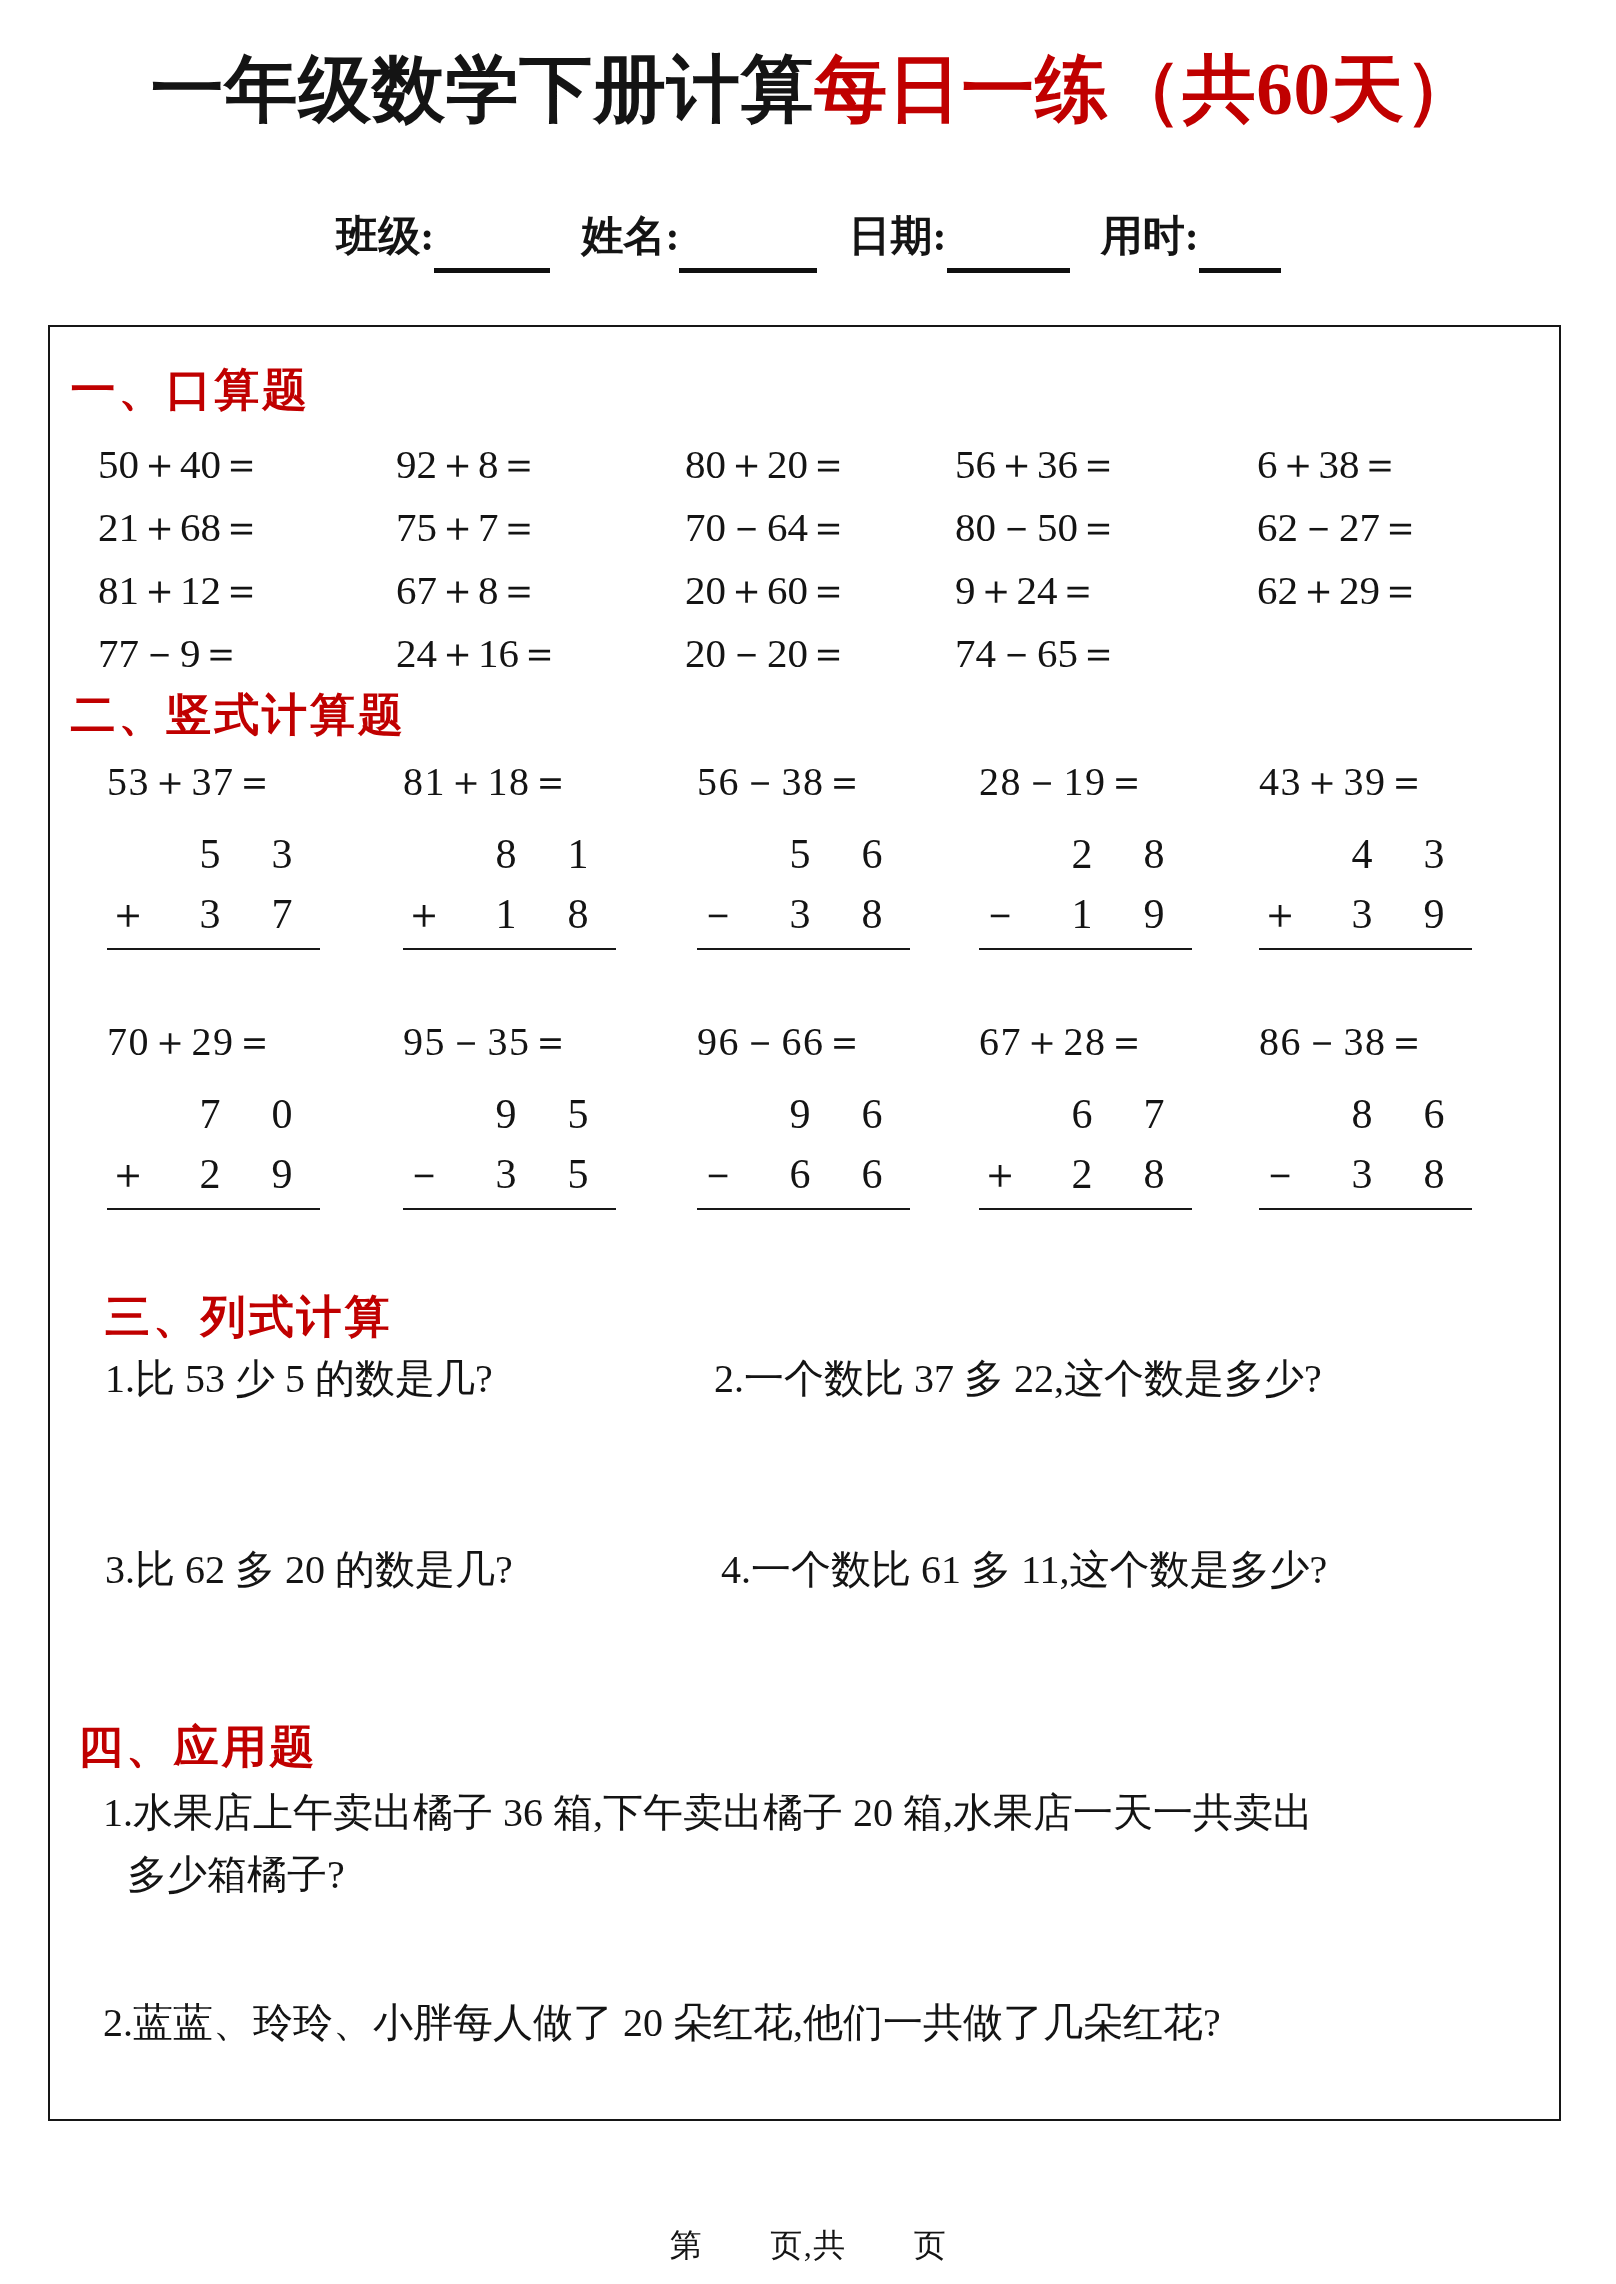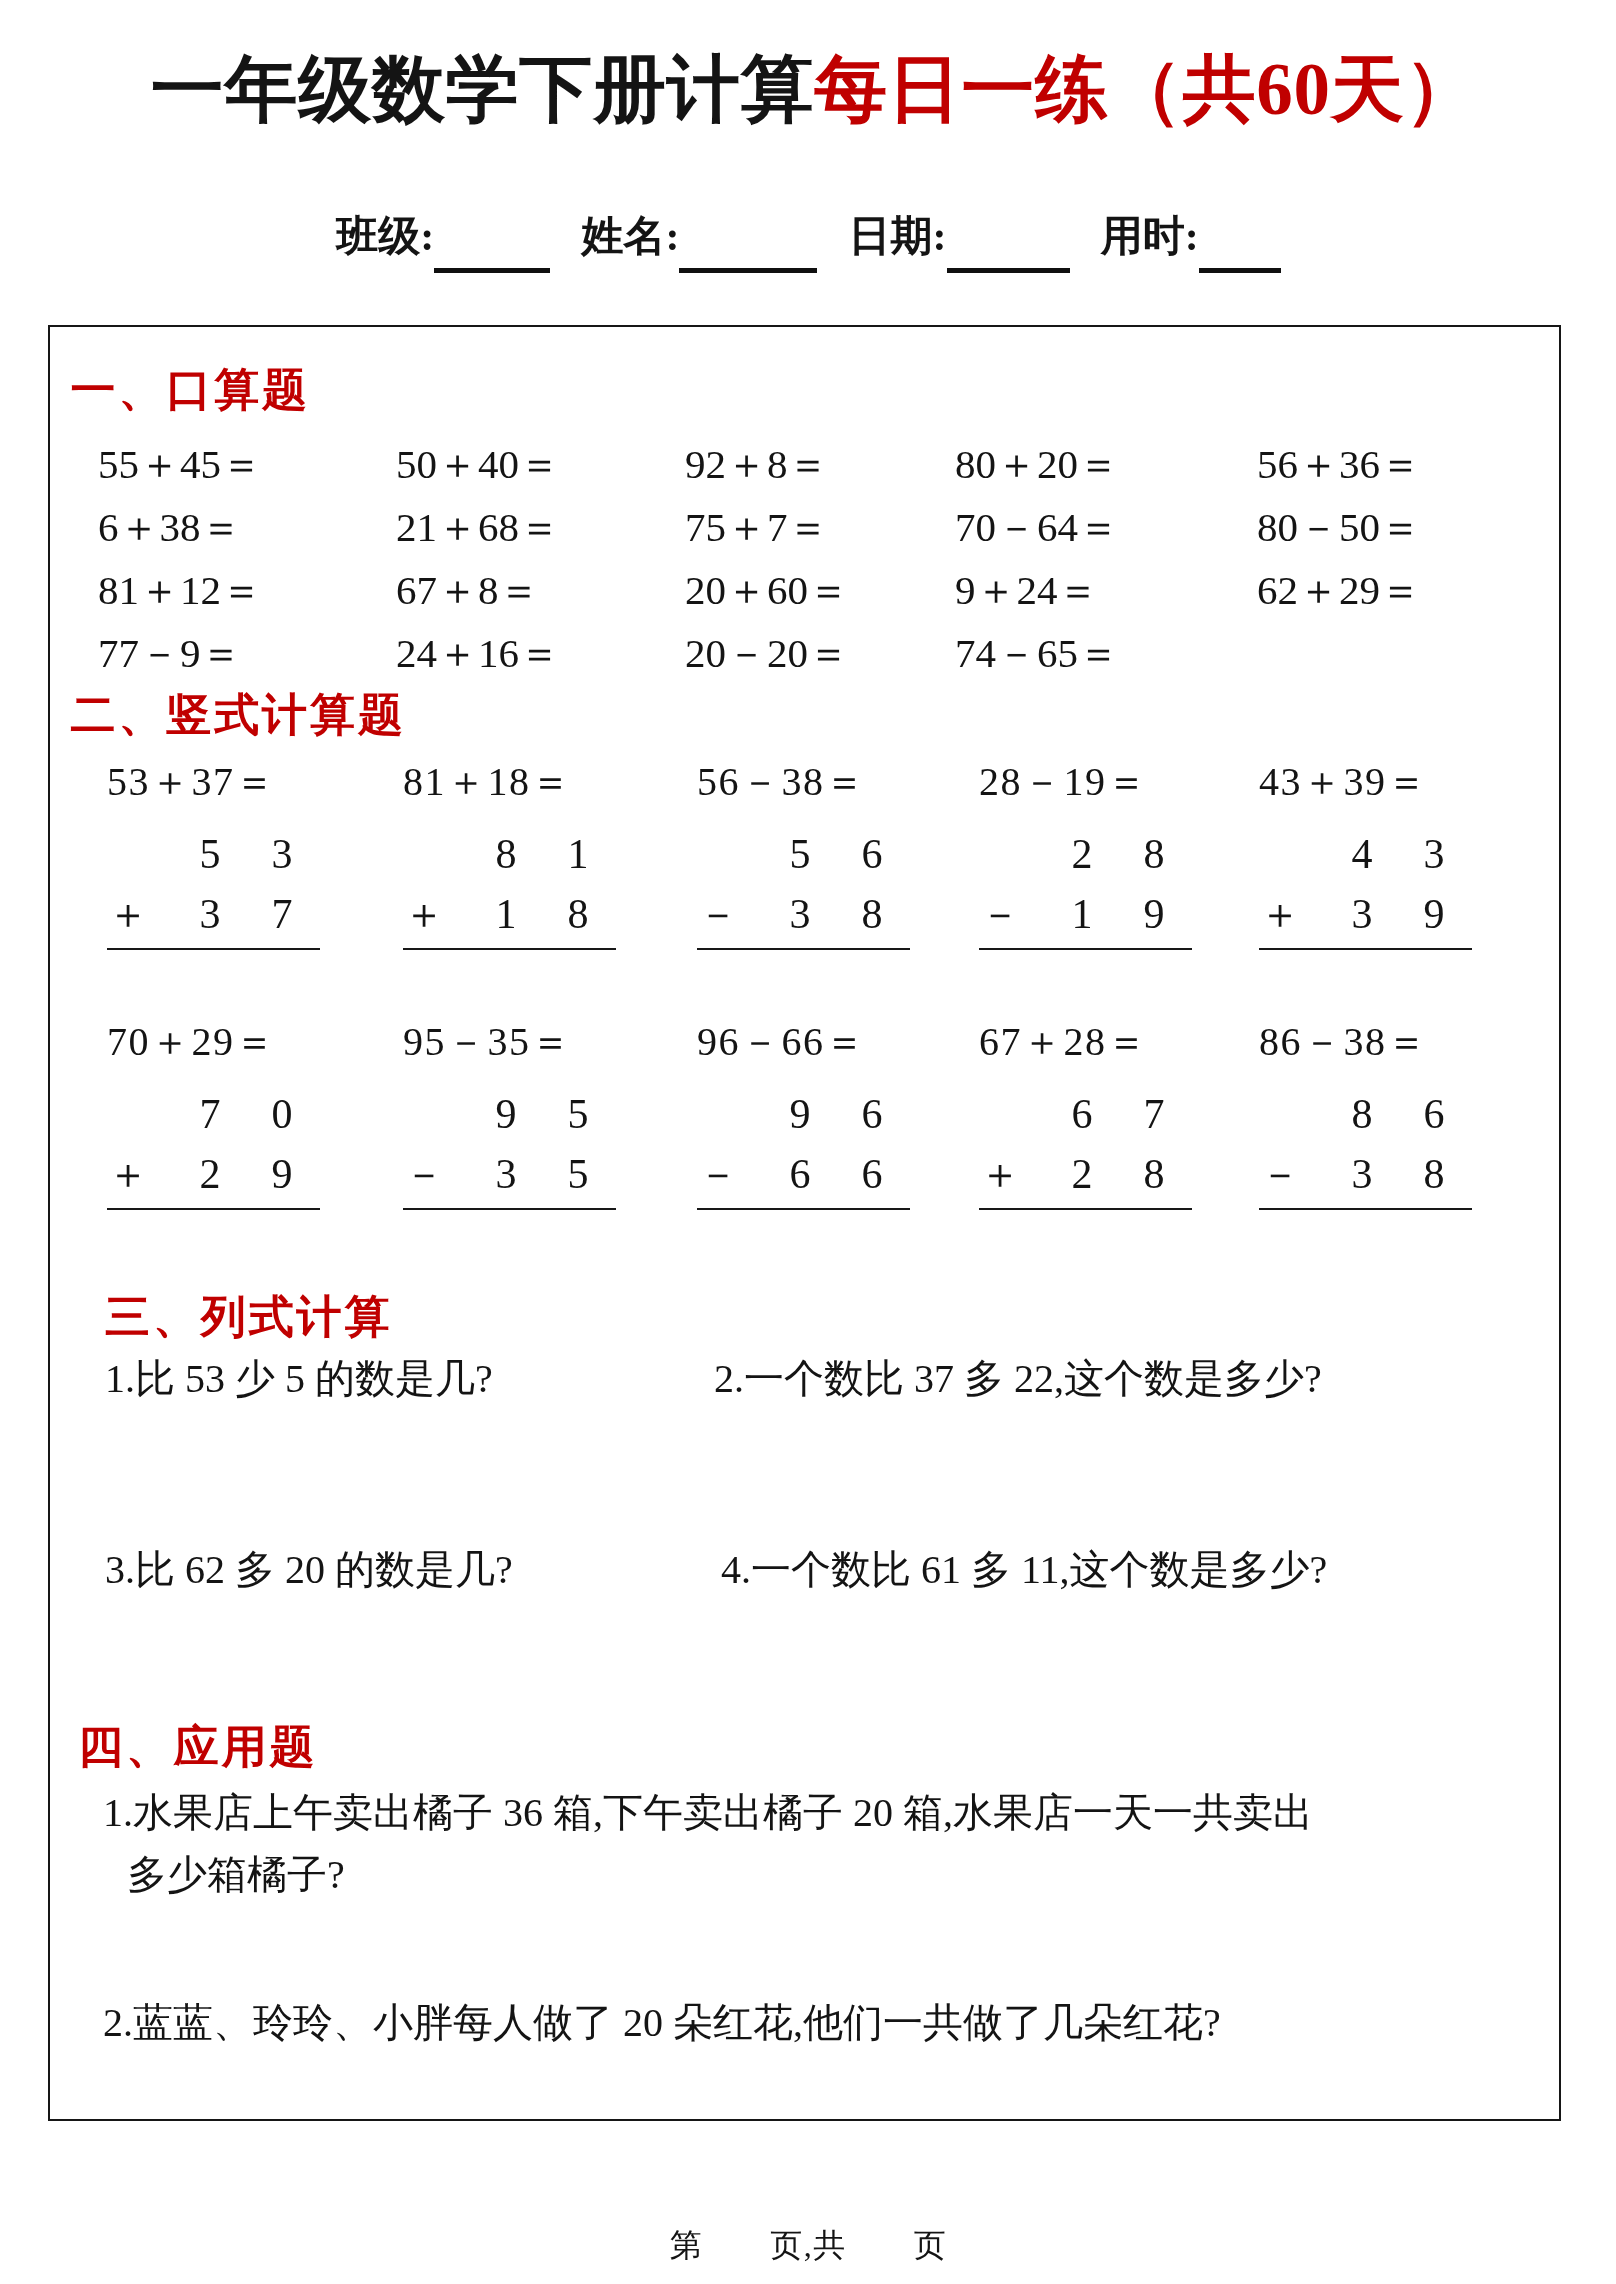--- a/index.html
+++ b/index.html
@@ -101,30 +101,30 @@
   <span class="info-field"><span>姓名:</span><span class="blank w2"></span></span>
   <span class="info-field"><span>日期:</span><span class="blank w3"></span></span>
   <span class="info-field"><span>用时:</span><span class="blank w4"></span></span>
 </div>
 
 <div class="main-box">
 
   <div class="sec-heading h1">一、口算题</div>
 
   <div class="oral-grid">
-    <span>55＋45＝</span>
     <span>50＋40＝</span>
     <span>92＋8＝</span>
     <span>80＋20＝</span>
     <span>56＋36＝</span>
     <span>6＋38＝</span>
     <span>21＋68＝</span>
     <span>75＋7＝</span>
     <span>70－64＝</span>
     <span>80－50＝</span>
+    <span>62－27＝</span>
     <span>81＋12＝</span>
     <span>67＋8＝</span>
     <span>20＋60＝</span>
     <span>9＋24＝</span>
     <span>62＋29＝</span>
     <span>77－9＝</span>
     <span>24＋16＝</span>
     <span>20－20＝</span>
     <span>74－65＝</span>
   </div>

